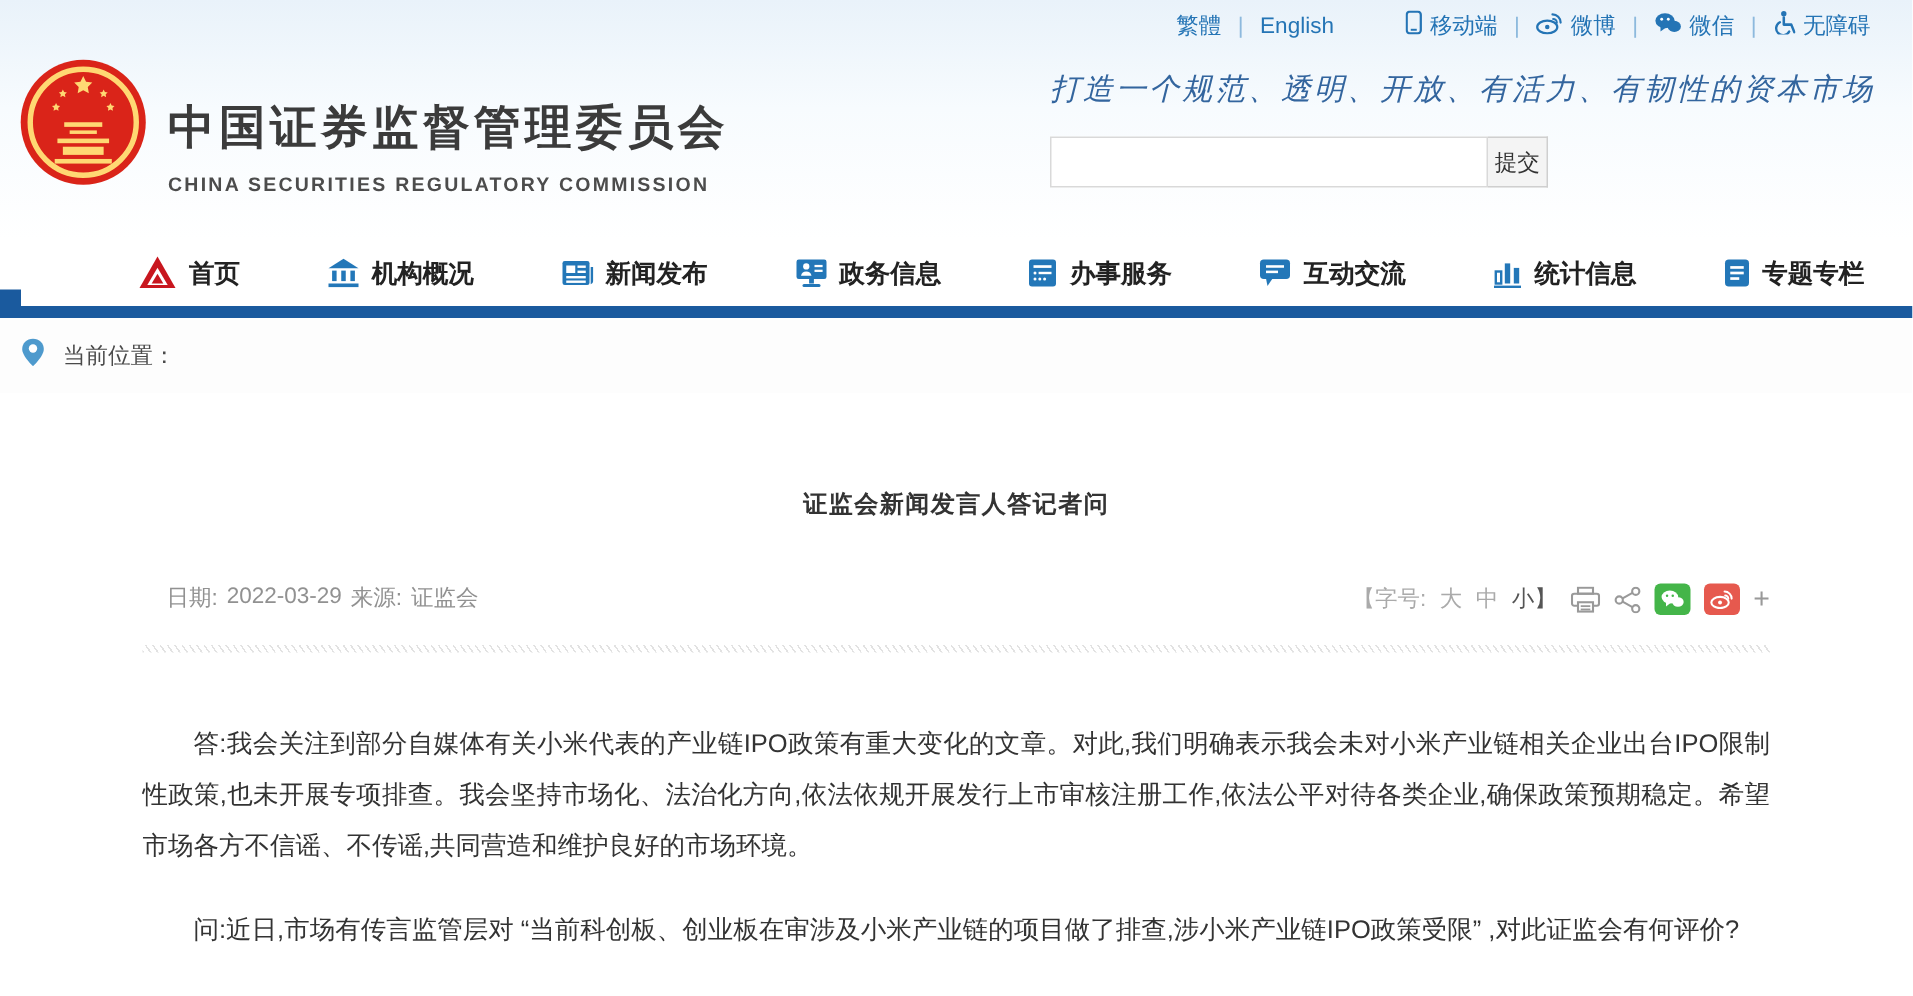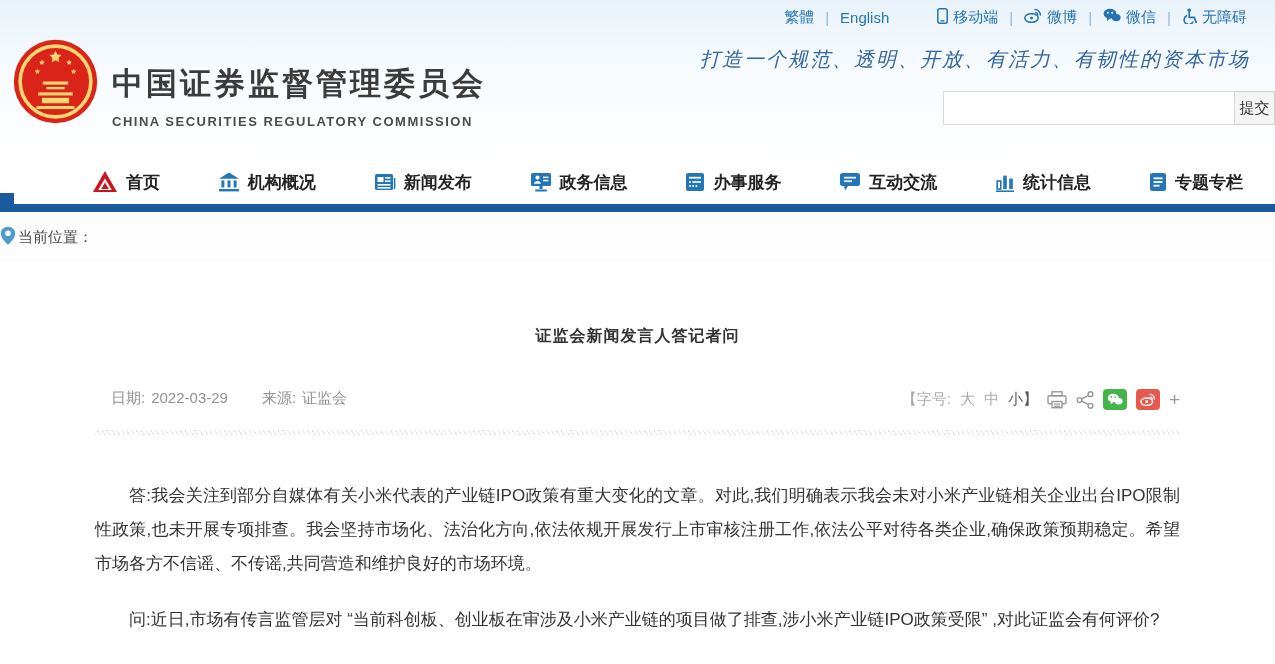--- a/index.html
+++ b/index.html
@@ -18,21 +18,21 @@
   }
   .topbar a { color:#2474b5; text-decoration:none; display:inline-flex; align-items:center; gap:5px; }
   .topbar .sep { color:#8db9dd; margin:0 11px; }
   .topbar .grp-gap { width:48px; }
 
   .header-main { display:flex; justify-content:space-between; padding:4px 25px 0 12px; }
   .brand { display:flex; align-items:flex-end; gap:13px; }
   .brand-text .zh { font-size:31px; font-weight:bold; color:#3b3b3b; letter-spacing:3px; }
   .brand-text .en { font-size:13px; font-weight:bold; color:#4c4c4c; letter-spacing:1.5px; margin-top:9px; }
 
-  .header-right { display:flex; flex-direction:column; align-items:flex-end; padding-top:8px; }
+  .header-right { display:flex; flex-direction:column; align-items:flex-start; padding-top:8px; }
   .slogan {
     font-size:20px; color:#33659e; font-style:italic; letter-spacing:2px;
     font-family:"DejaVu Serif","Liberation Serif",serif;
   }
   .searchbar { margin-top:18px; display:flex; margin-right:-25px; }
   .search-input {
     width:292px; height:34px; border:1px solid #d9d9d9; background:#fff;
     padding:0 8px; font-size:14px; outline:none;
   }
   .search-submit {
@@ -49,31 +49,31 @@
   .nav-item {
     display:inline-flex; align-items:center; gap:8px; text-decoration:none;
     font-size:17px; font-weight:bold; color:#222;
   }
   .nav-item .nicon { display:inline-flex; align-items:center; }
   .nav-stripe { height:8px; background:#1a5a9e; }
   .nav-stripe-cap { position:absolute; left:0; bottom:0; width:14px; height:19px; background:#1a5a9e; }
 
   
   .breadcrumb {
-    height:50px; display:flex; align-items:center; gap:2px;
-    font-size:15px; color:#4a4a4a; background:#fdfdfd;
+    height:50px; display:flex; align-items:center; gap:12px;
+    padding-left:14px; font-size:15px; color:#4a4a4a; background:#fdfdfd;
   }
   .breadcrumb .path { margin-left:6px; }
 
   
   .content { padding:0 95px; background:#fff; }
   .article-title { text-align:center; font-size:16px; font-weight:bold; color:#333; margin-top:64px; letter-spacing:1px; }
   .meta { display:flex; justify-content:space-between; align-items:flex-start; margin-top:42px; font-size:15px; color:#919191; }
   .meta-left { display:inline-flex; gap:6px; padding-left:16px; }
-  .meta-left .src { margin-left:28px; }
+  .meta-left .src { }
   .meta-right { display:inline-flex; align-items:center; gap:9px; color:#aaa; }
   .fs-opt { color:#aaa; }
   .fs-opt.sel { color:#555; }
   .meta-right .iconbtn { display:inline-flex; align-items:center; cursor:pointer; }
   .sq { width:24px; height:21px; border-radius:4px; display:inline-flex; align-items:center; justify-content:center; }
   .sq.wechat { background:#44b549; }
   .sq.weibo { background:#e6594e; }
   .plus { font-size:19px; color:#999; cursor:pointer; line-height:1; }
 
   .hatch {

